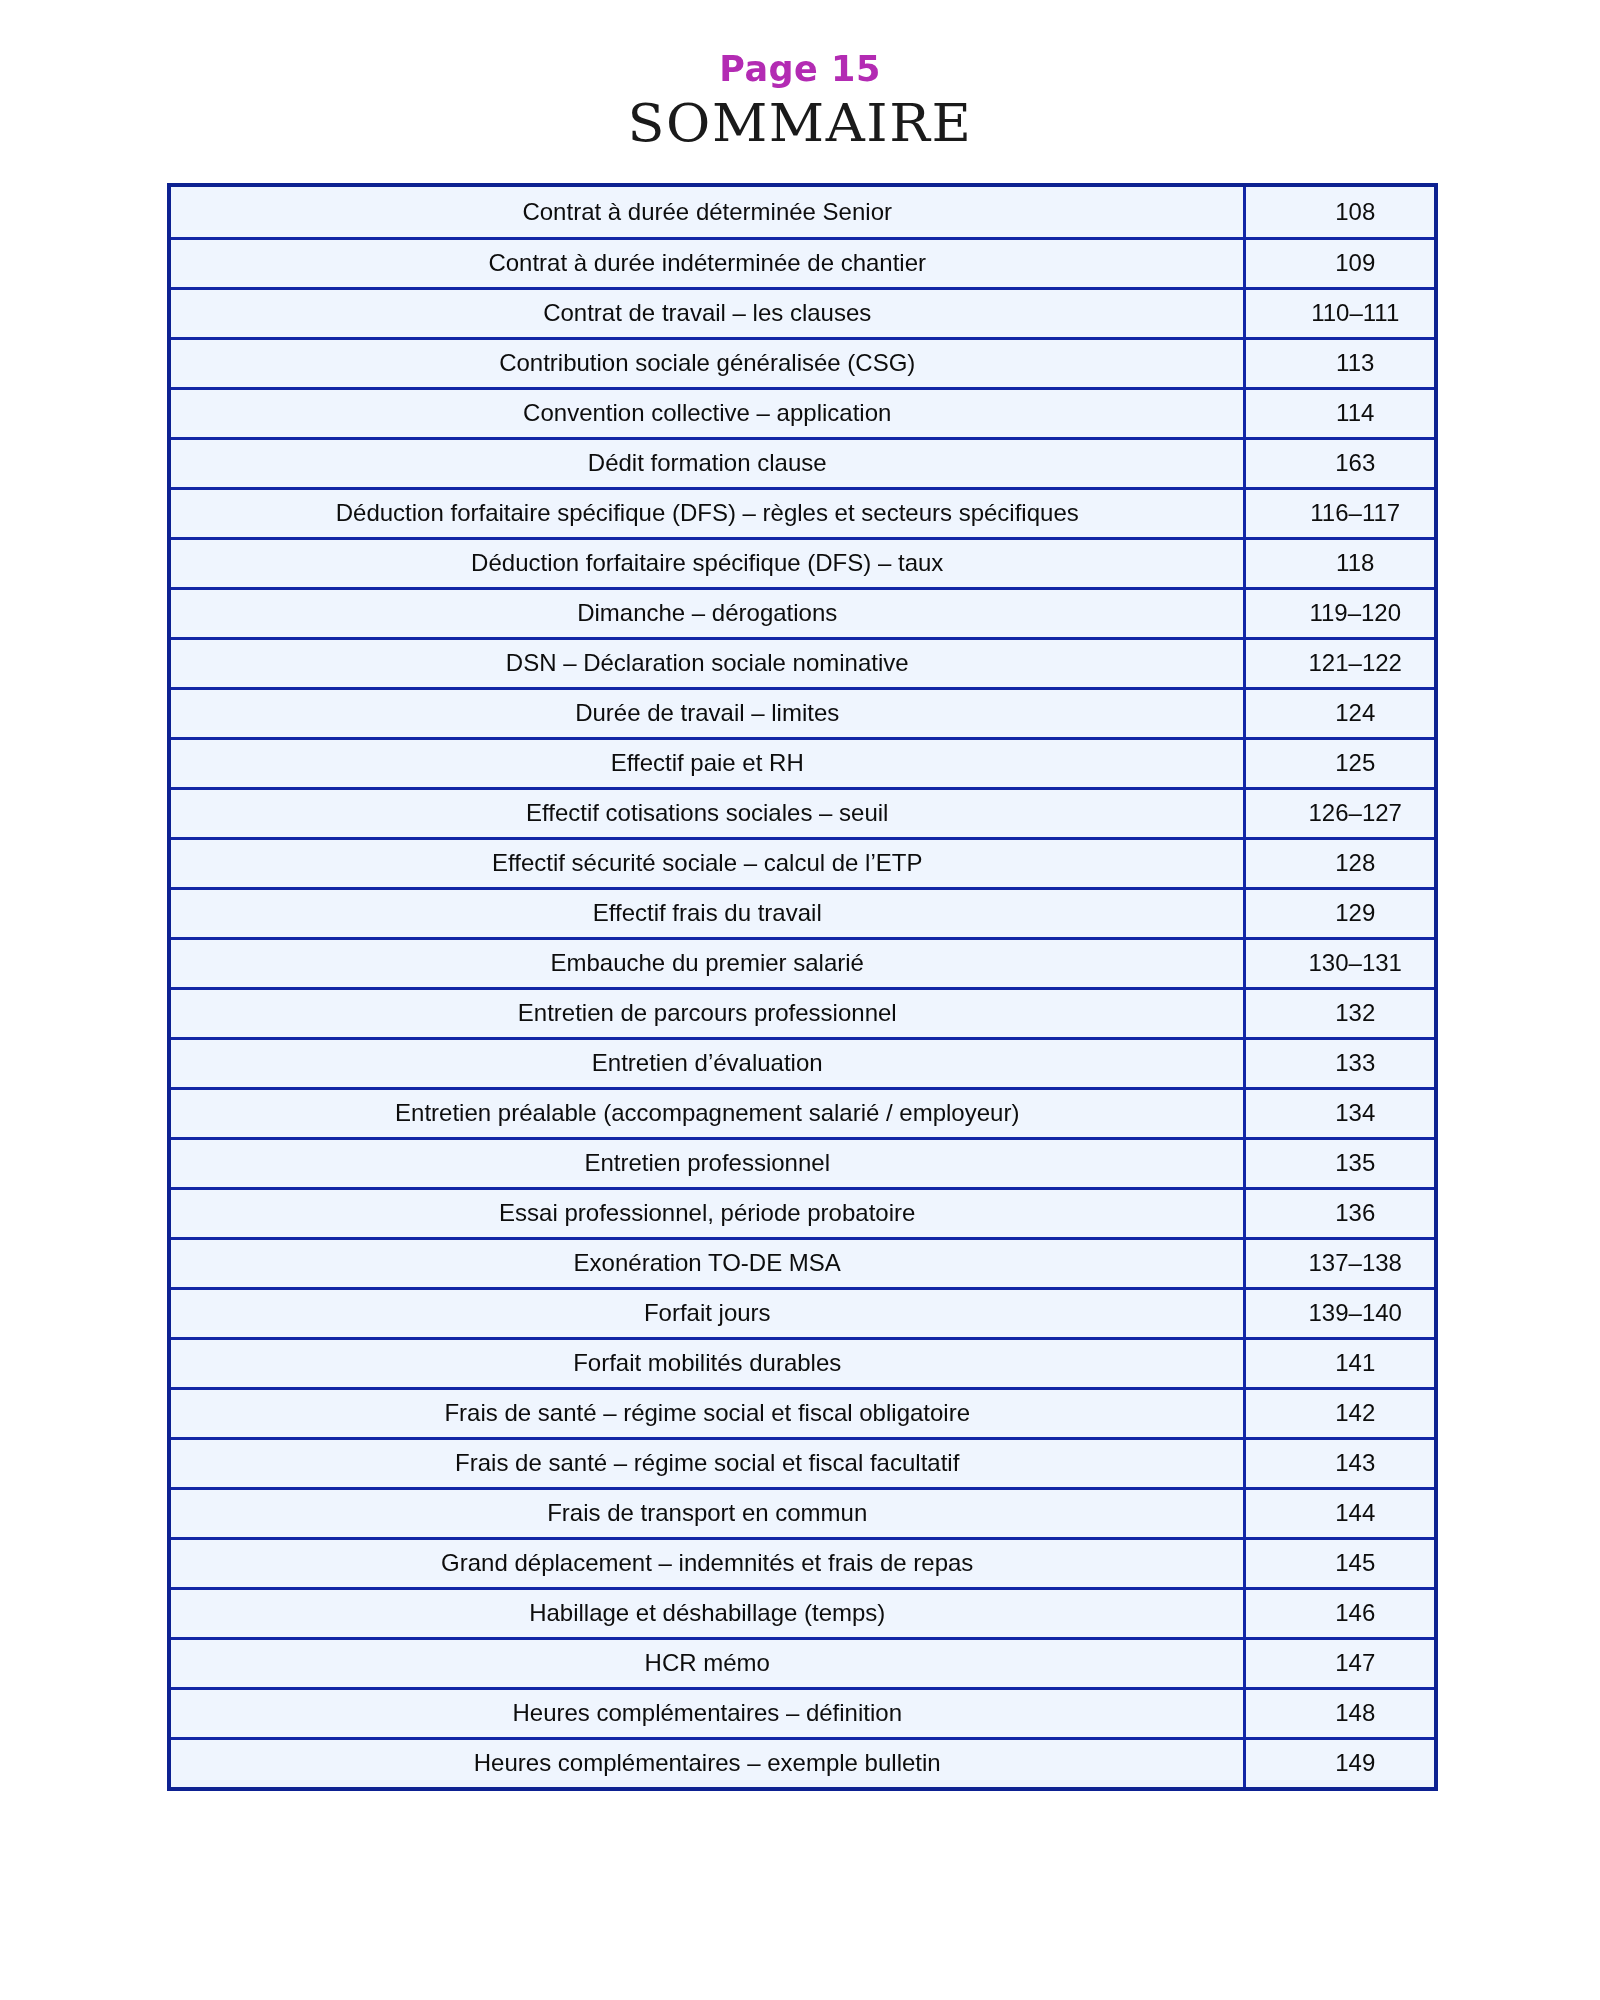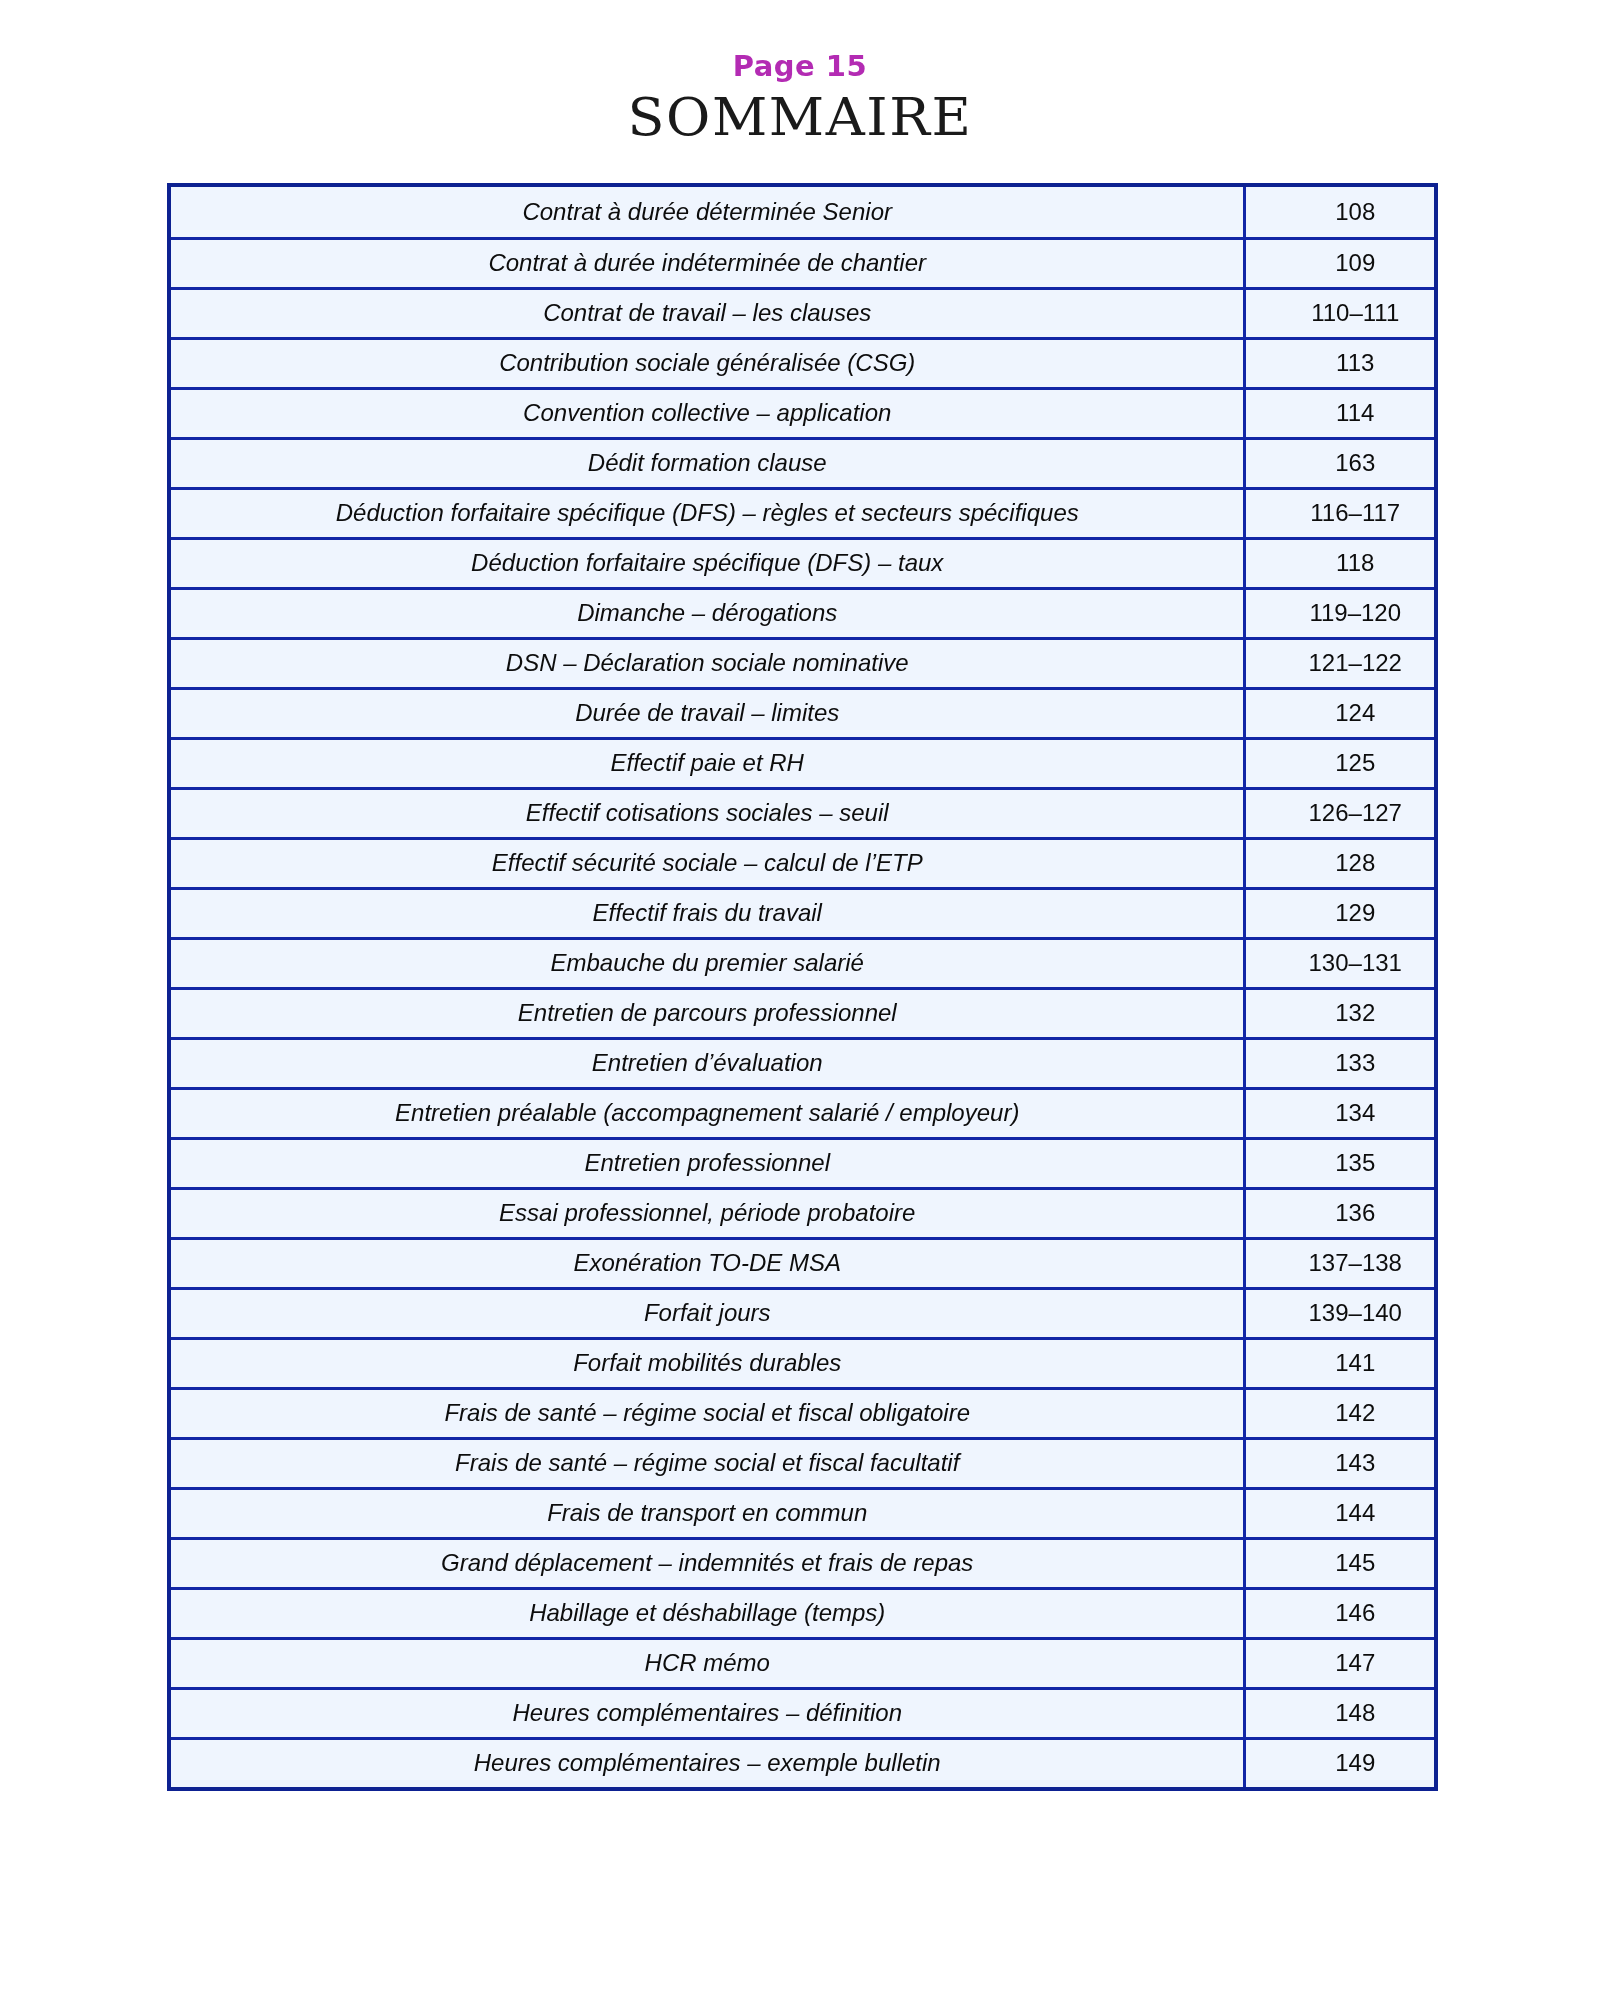--- a/index.html
+++ b/index.html
@@ -23,21 +23,21 @@
   }
 
   
   .header {
     width: 100%;
     text-align: center;
     padding-top: 52px;
   }
   .page-number {
     font-family: "DejaVu Sans", sans-serif;
-    font-size: 29px;
+    font-size: 35px;
     font-weight: bold;
     color: #b32bb3;
     letter-spacing: 0.5px;
     line-height: 1;
     margin: 0 0 8px 0;
   }
   .doc-title {
     font-family: "DejaVu Serif", "Liberation Serif", serif;
     font-size: 53px;
     font-weight: 400;
@@ -78,21 +78,20 @@
     box-sizing: border-box;
     height: 50px;
     vertical-align: middle;
   }
   table.toc tr:first-child td {
     border-top: none;
   }
   table.toc td.title-cell {
     text-align: center;
     width: 1080px;
-    font-style: italic;
   }
   table.toc td.page-cell {
     text-align: center;
     width: 188px;
     border-right: none;
     padding-left: 38px;
   }
 </style>
 </head>
 <body>

